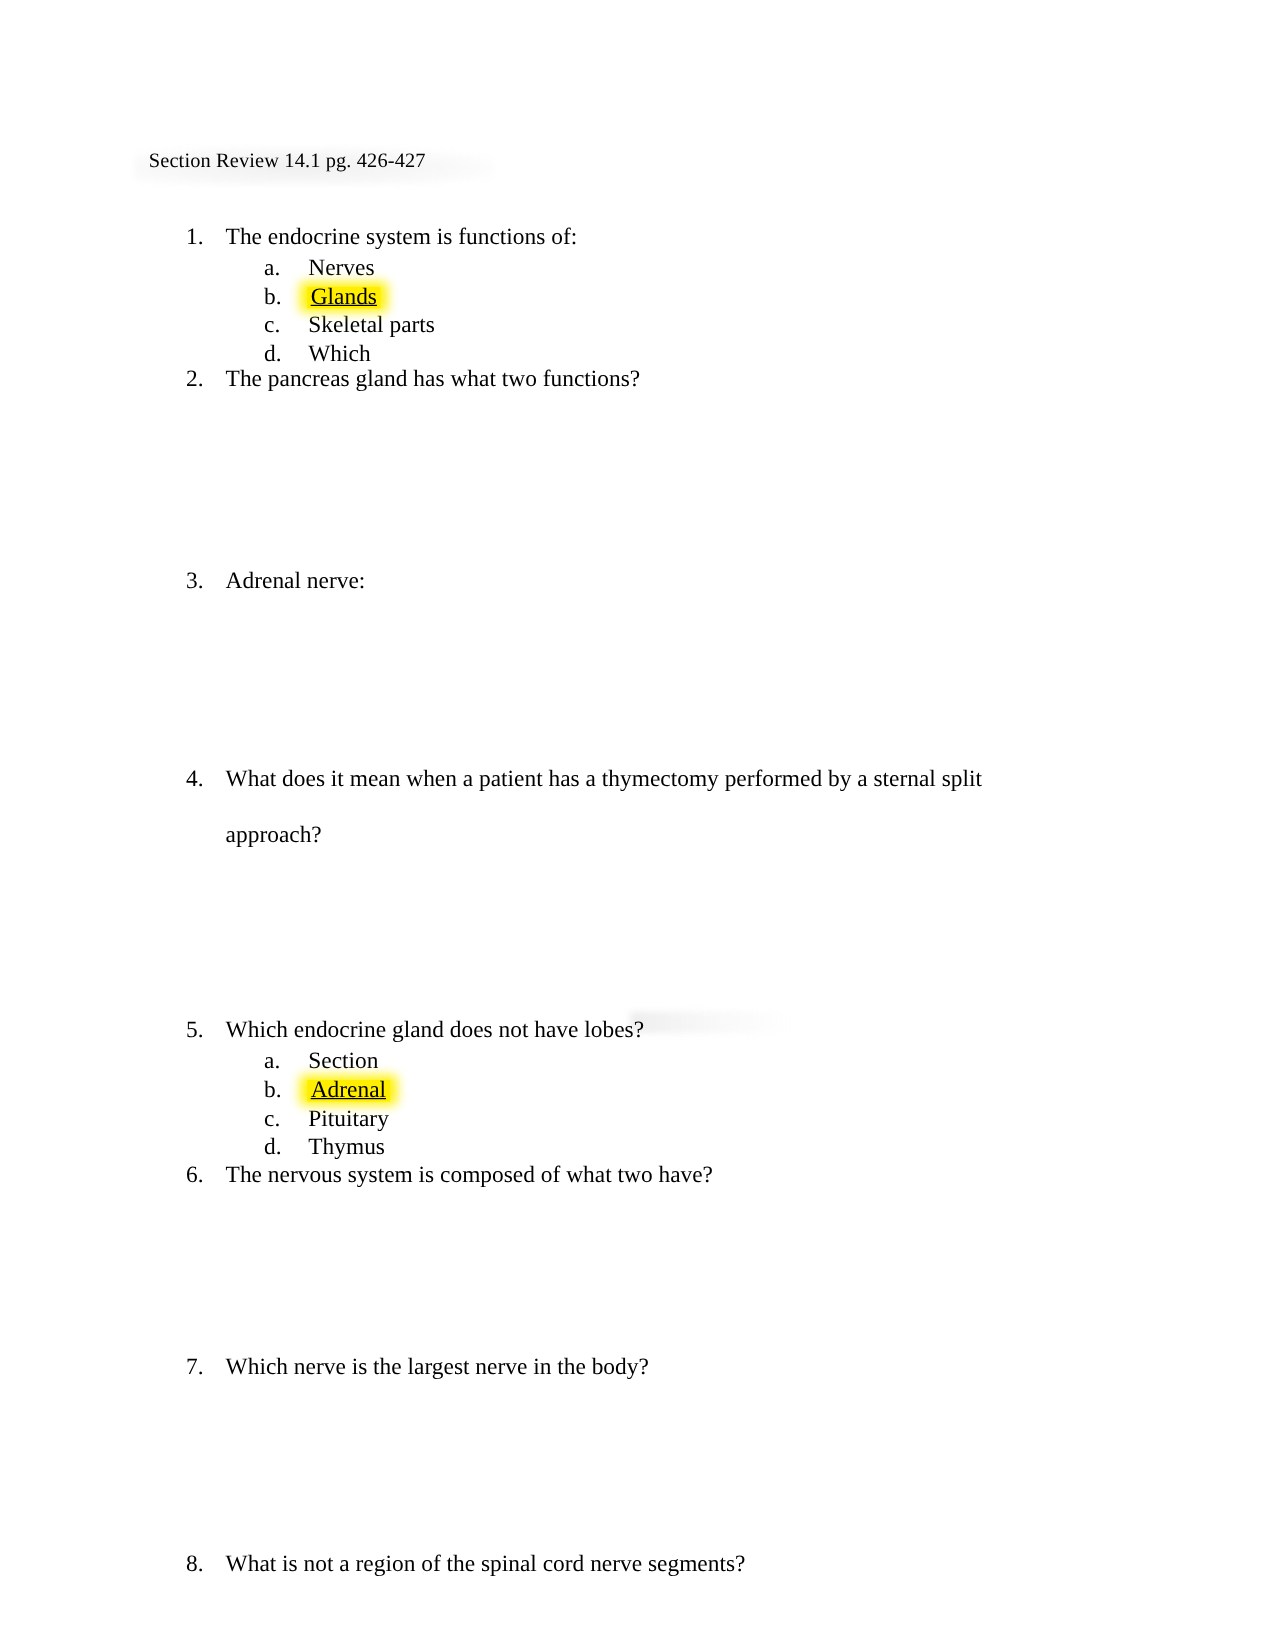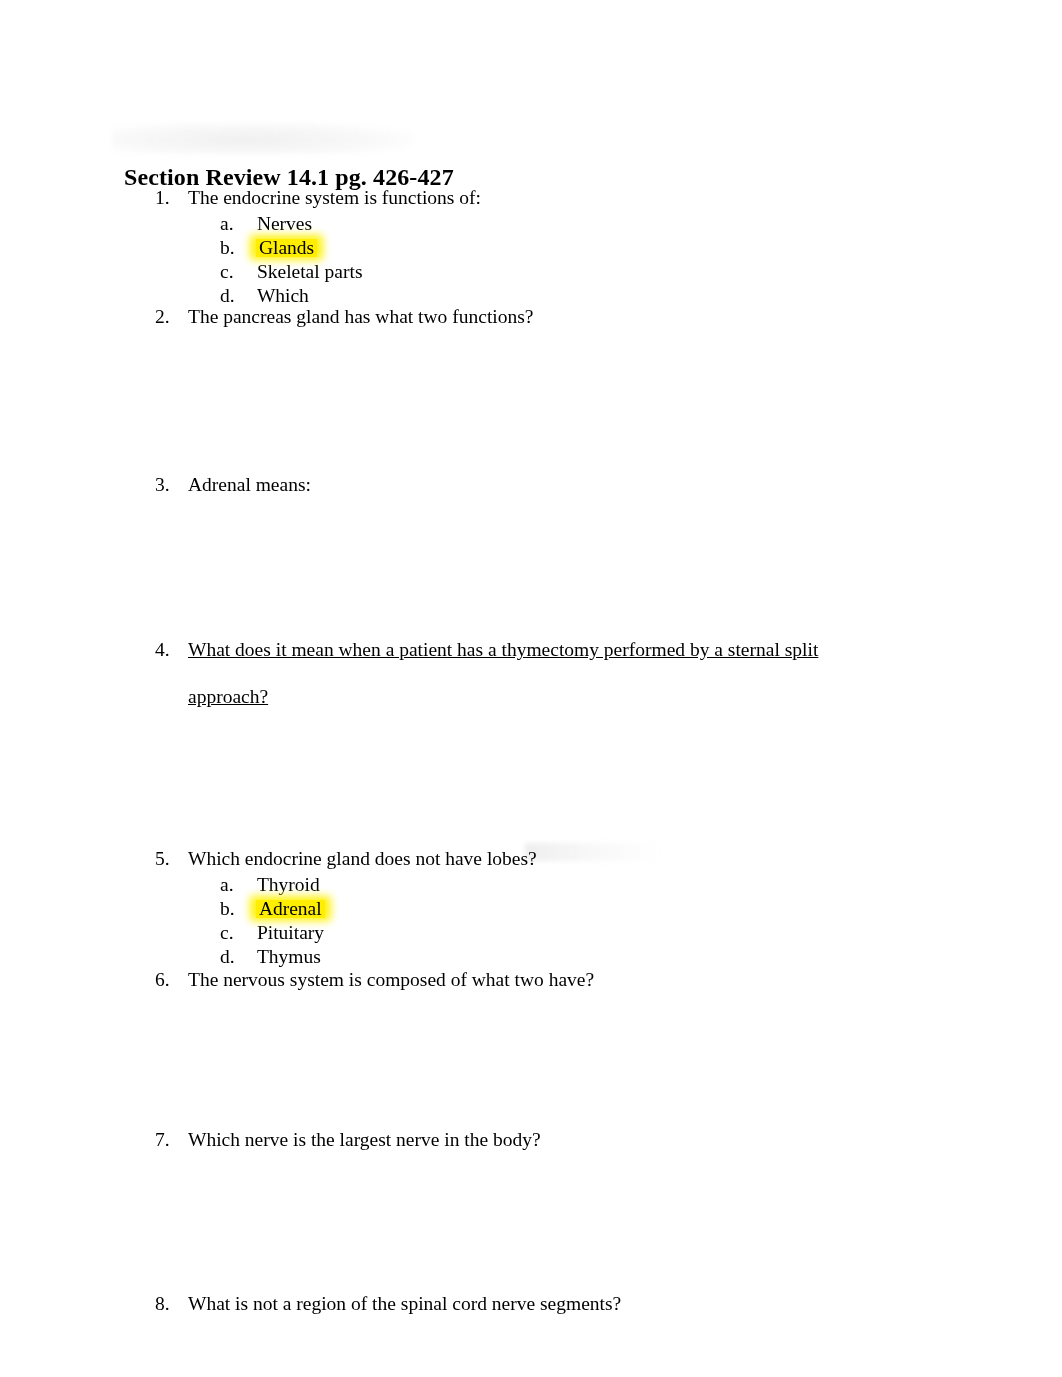--- a/index.html
+++ b/index.html
@@ -24,26 +24,25 @@
     width: 1062px;
     height: 1377px;
     padding: 0;
   }
 
   
   .doc-title {
     position: absolute;
     left: 124px;
     top: 124px;
-    font-size: 24px;
-    font-weight: bold;
+    font-size: 17px;
+    font-weight: normal;
     letter-spacing: 0.1px;
     white-space: nowrap;
     line-height: 1.15;
-    margin-top: 40px;
   }
   
   .title-smudge {
     position: absolute;
     left: 112px;
     top: 122px;
     width: 300px;
     height: 32px;
     background: radial-gradient(ellipse at 45% 55%,
                 rgba(140,140,140,0.13) 0%,
@@ -92,21 +91,20 @@
     top: 0;
     font-size: 19.5px;
     line-height: 24px;
     white-space: nowrap;
   }
   
   .qtext.wrap {
     white-space: normal;
     width: 700px;
     line-height: 47px;
-    text-decoration: underline;
   }
 
   
   .options {
     position: absolute;
     left: 65px;
     top: 26px;
   }
   .opt {
     position: relative;
@@ -122,20 +120,21 @@
   }
   .opt .label {
     display: inline-block;
   }
   
   .hl {
     position: relative;
     display: inline-block;
     padding: 0 2px;
     z-index: 1;
+    text-decoration: underline;
   }
   .hl::before {
     content: "";
     position: absolute;
     left: -7px;
     right: -7px;
     top: -1px;
     bottom: 0px;
     background: #fff200;
     filter: blur(4.5px);
@@ -190,35 +189,35 @@
       </div>
     </div>
 
     <div class="qitem" style="left:155px; top:305px;">
       <span class="qnum">2.</span>
       <span class="qtext">The pancreas gland has what two functions?</span>
     </div>
 
     <div class="qitem" style="left:155px; top:473px;">
       <span class="qnum">3.</span>
-      <span class="qtext">Adrenal means:</span>
+      <span class="qtext">Adrenal nerve:</span>
     </div>
 
     <div class="qitem" style="left:155px; top:626px;">
       <span class="qnum" style="line-height:47px;">4.</span>
       <span class="qtext wrap">What does it mean when a patient has a thymectomy performed by a sternal split approach?</span>
     </div>
 
     <div class="qitem" style="left:155px; top:847px;">
       <span class="qnum">5.</span>
       <span class="qtext">Which endocrine gland does not have lobes?</span>
       <div class="options">
         <div class="opt">
           <span class="letter">a.</span>
-          <span class="label">Thyroid</span>
+          <span class="label">Section</span>
         </div>
         <div class="opt">
           <span class="letter">b.</span>
           <span class="label hl">Adrenal</span>
         </div>
         <div class="opt">
           <span class="letter">c.</span>
           <span class="label">Pituitary</span>
         </div>
         <div class="opt">

